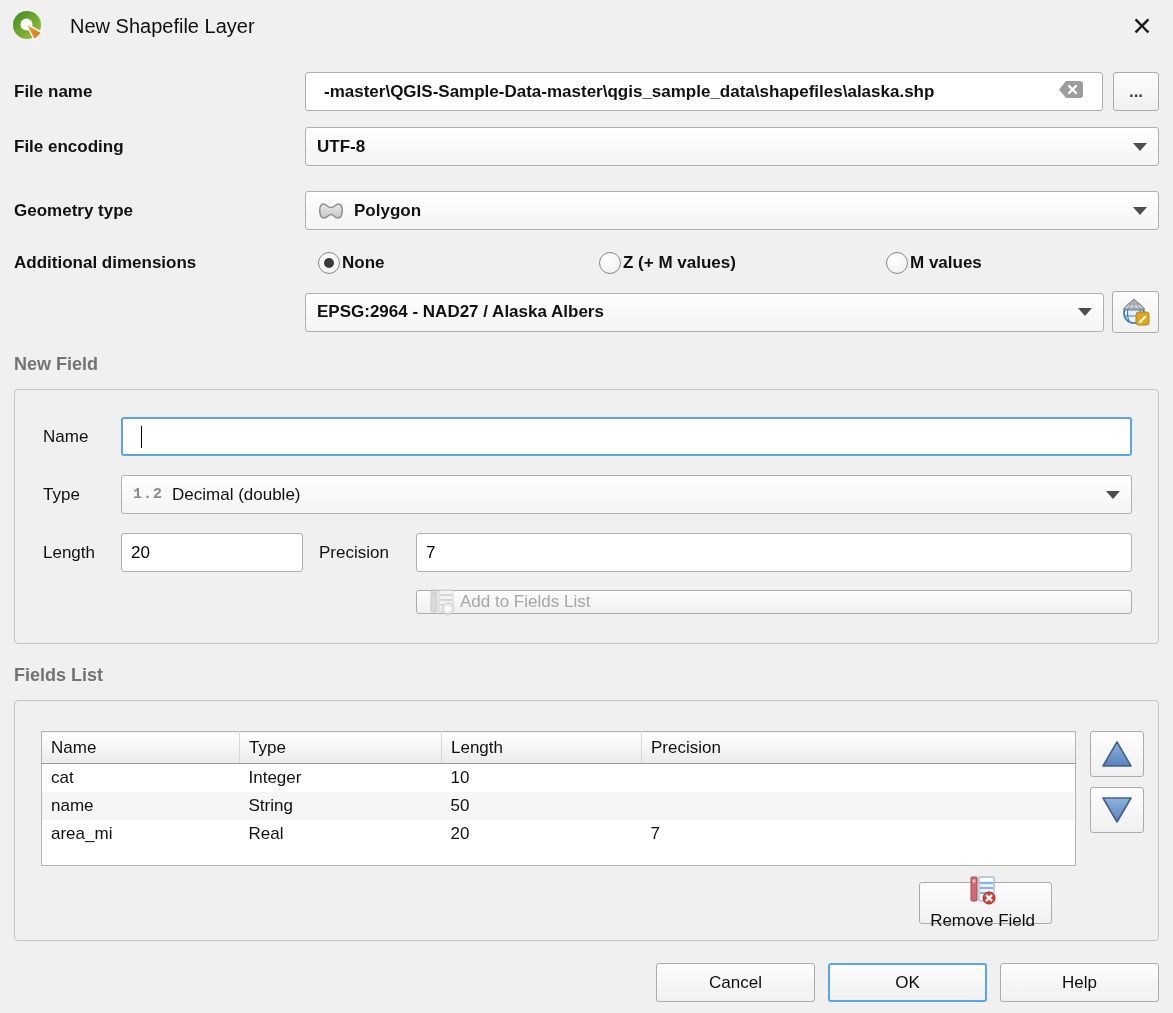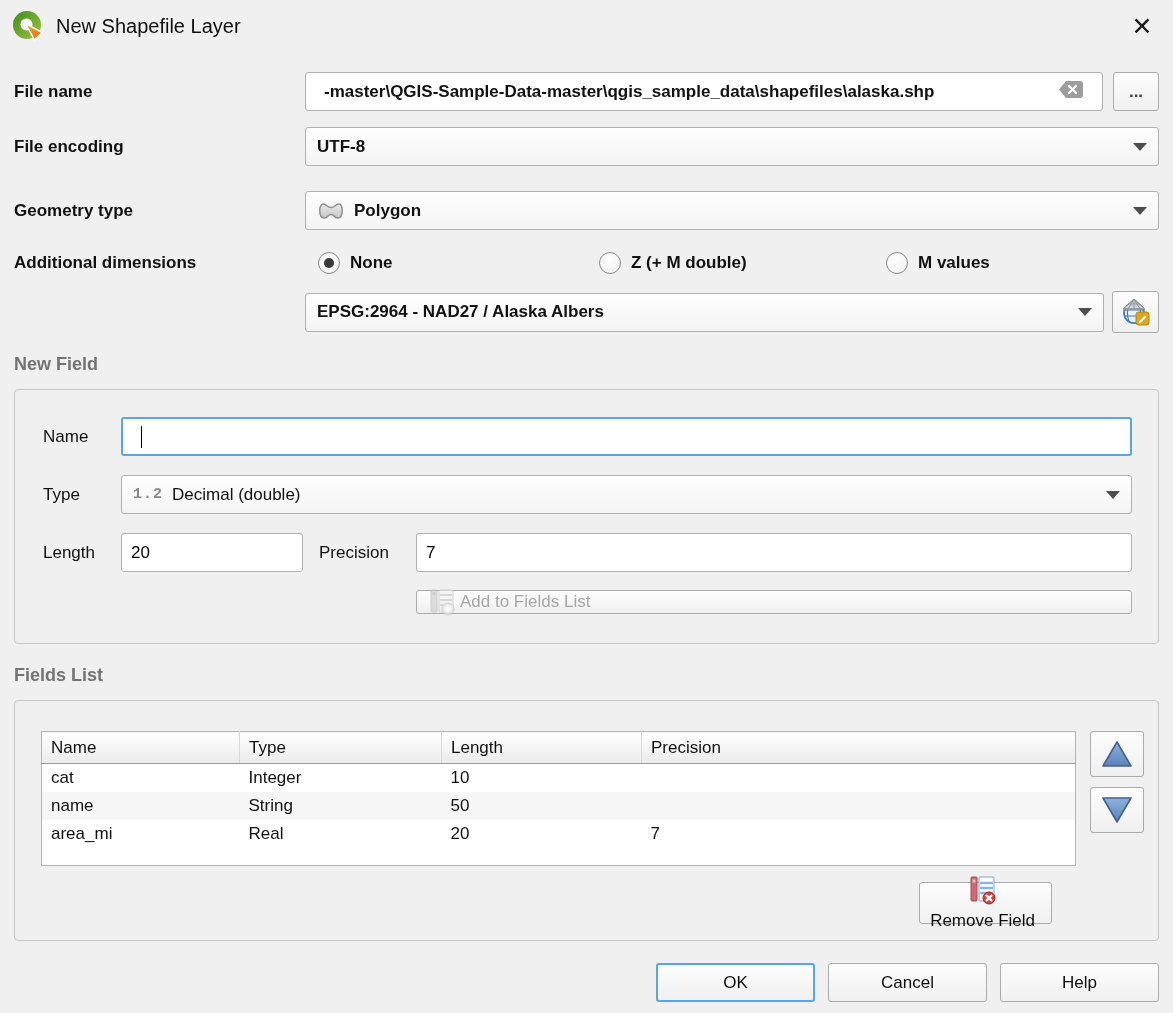--- a/index.html
+++ b/index.html
@@ -5,21 +5,21 @@
   * { box-sizing: border-box; margin: 0; padding: 0; }
   html,body { width:1173px; }
   body {
     font-family: "Liberation Sans", sans-serif;
     background: #f0f0f0;
     color: #111;
   }
   .dialog { width:1173px; height:1013px; background:#f0f0f0; overflow:hidden; }
 
   
-  .titlebar { display:flex; align-items:center; height:46px; padding:6px 14px 0 12px; gap:12px;justify-content:flex-end; }
+  .titlebar { display:flex; align-items:center; height:46px; padding:6px 14px 0 12px; gap:26px;justify-content:flex-end; }
   .titlebar .title { font-size:20px; color:#101010; }
   .close-btn { margin-left:auto; font-size:25px; color:#1a1a1a; width:34px; text-align:center; cursor:pointer; line-height:34px; }
 
   .content { padding:0 14px; }
 
   
   .lineedit { background:#fff; border:1px solid #b0b0b0; border-radius:3px; height:39px;
               display:flex; align-items:center; padding:0 18px; font-size:17px; position:relative; }
   .lineedit.focused { border:2px solid #58a6e8; }
   .combo { background:linear-gradient(#fefefe,#f4f4f4); border:1px solid #b0b0b0; border-radius:3px;
@@ -37,21 +37,21 @@
   .form-label { width:291px; flex-shrink:0; font-size:17px; }
   .file-edit { flex:1; }
   .file-edit .val { white-space:nowrap; overflow:hidden; flex:1; }
   .clear-ic { margin-left:8px; flex-shrink:0; cursor:pointer; }
   .browse-btn { width:46px; height:39px; margin-left:10px; color:#3c3c3c; }
   .combo.grow { flex:1; }
 
   
   .radio-row { margin-top:22px; margin-bottom:2px; }
   .radio-group { flex:1; display:flex; align-items:center; padding-left:13px; }
-  .radio-item { display:flex; align-items:center; gap:10px; font-size:17px; }
+  .radio-item { display:flex; align-items:center; gap:2px; font-size:17px; }
   .radio-item.w1 { width:281px; } .radio-item.w2 { width:287px; }
   .radio { width:22px; height:22px; border-radius:50%; border:1px solid #898989;
            background:radial-gradient(circle at 35% 30%, #ffffff, #eeeeee); position:relative; flex-shrink:0; cursor:pointer; }
   .radio.checked::after { content:""; position:absolute; left:5px; top:5px; width:10px; height:10px;
            border-radius:50%; background:#3a3a3a; }
 
   .crs-row { margin-top:17px; }
   .crs-btn { width:47px; height:42px; margin-left:8px; padding:0; }
 
   
@@ -163,21 +163,21 @@
 
     <div class="form-row radio-row">
       <span class="form-label">Additional dimensions</span>
       <div class="radio-group">
         <div class="radio-item w1">
           <span class="radio checked"></span>
           <span>None</span>
         </div>
         <div class="radio-item w2">
           <span class="radio"></span>
-          <span>Z (+ M double)</span>
+          <span>Z (+ M values)</span>
         </div>
         <div class="radio-item">
           <span class="radio"></span>
           <span>M values</span>
         </div>
       </div>
     </div>
 
     <div class="form-row crs-row">
       <span class="form-label"></span>
@@ -332,18 +332,18 @@
               <path d="M17.6 20.6 L22.4 25.4 M22.4 20.6 L17.6 25.4" stroke="#ffffff" stroke-width="2.2" stroke-linecap="round"></path>
             </svg>
           </span>
           <span>Remove Field</span>
         </div>
       </div>
     </div>
   </div>
 
   <div class="footer">
+    <div class="btn">Cancel</div>
     <div class="btn focus-blue">OK</div>
-    <div class="btn">Cancel</div>
     <div class="btn">Help</div>
   </div>
 
 </div>
 
 </body></html>

